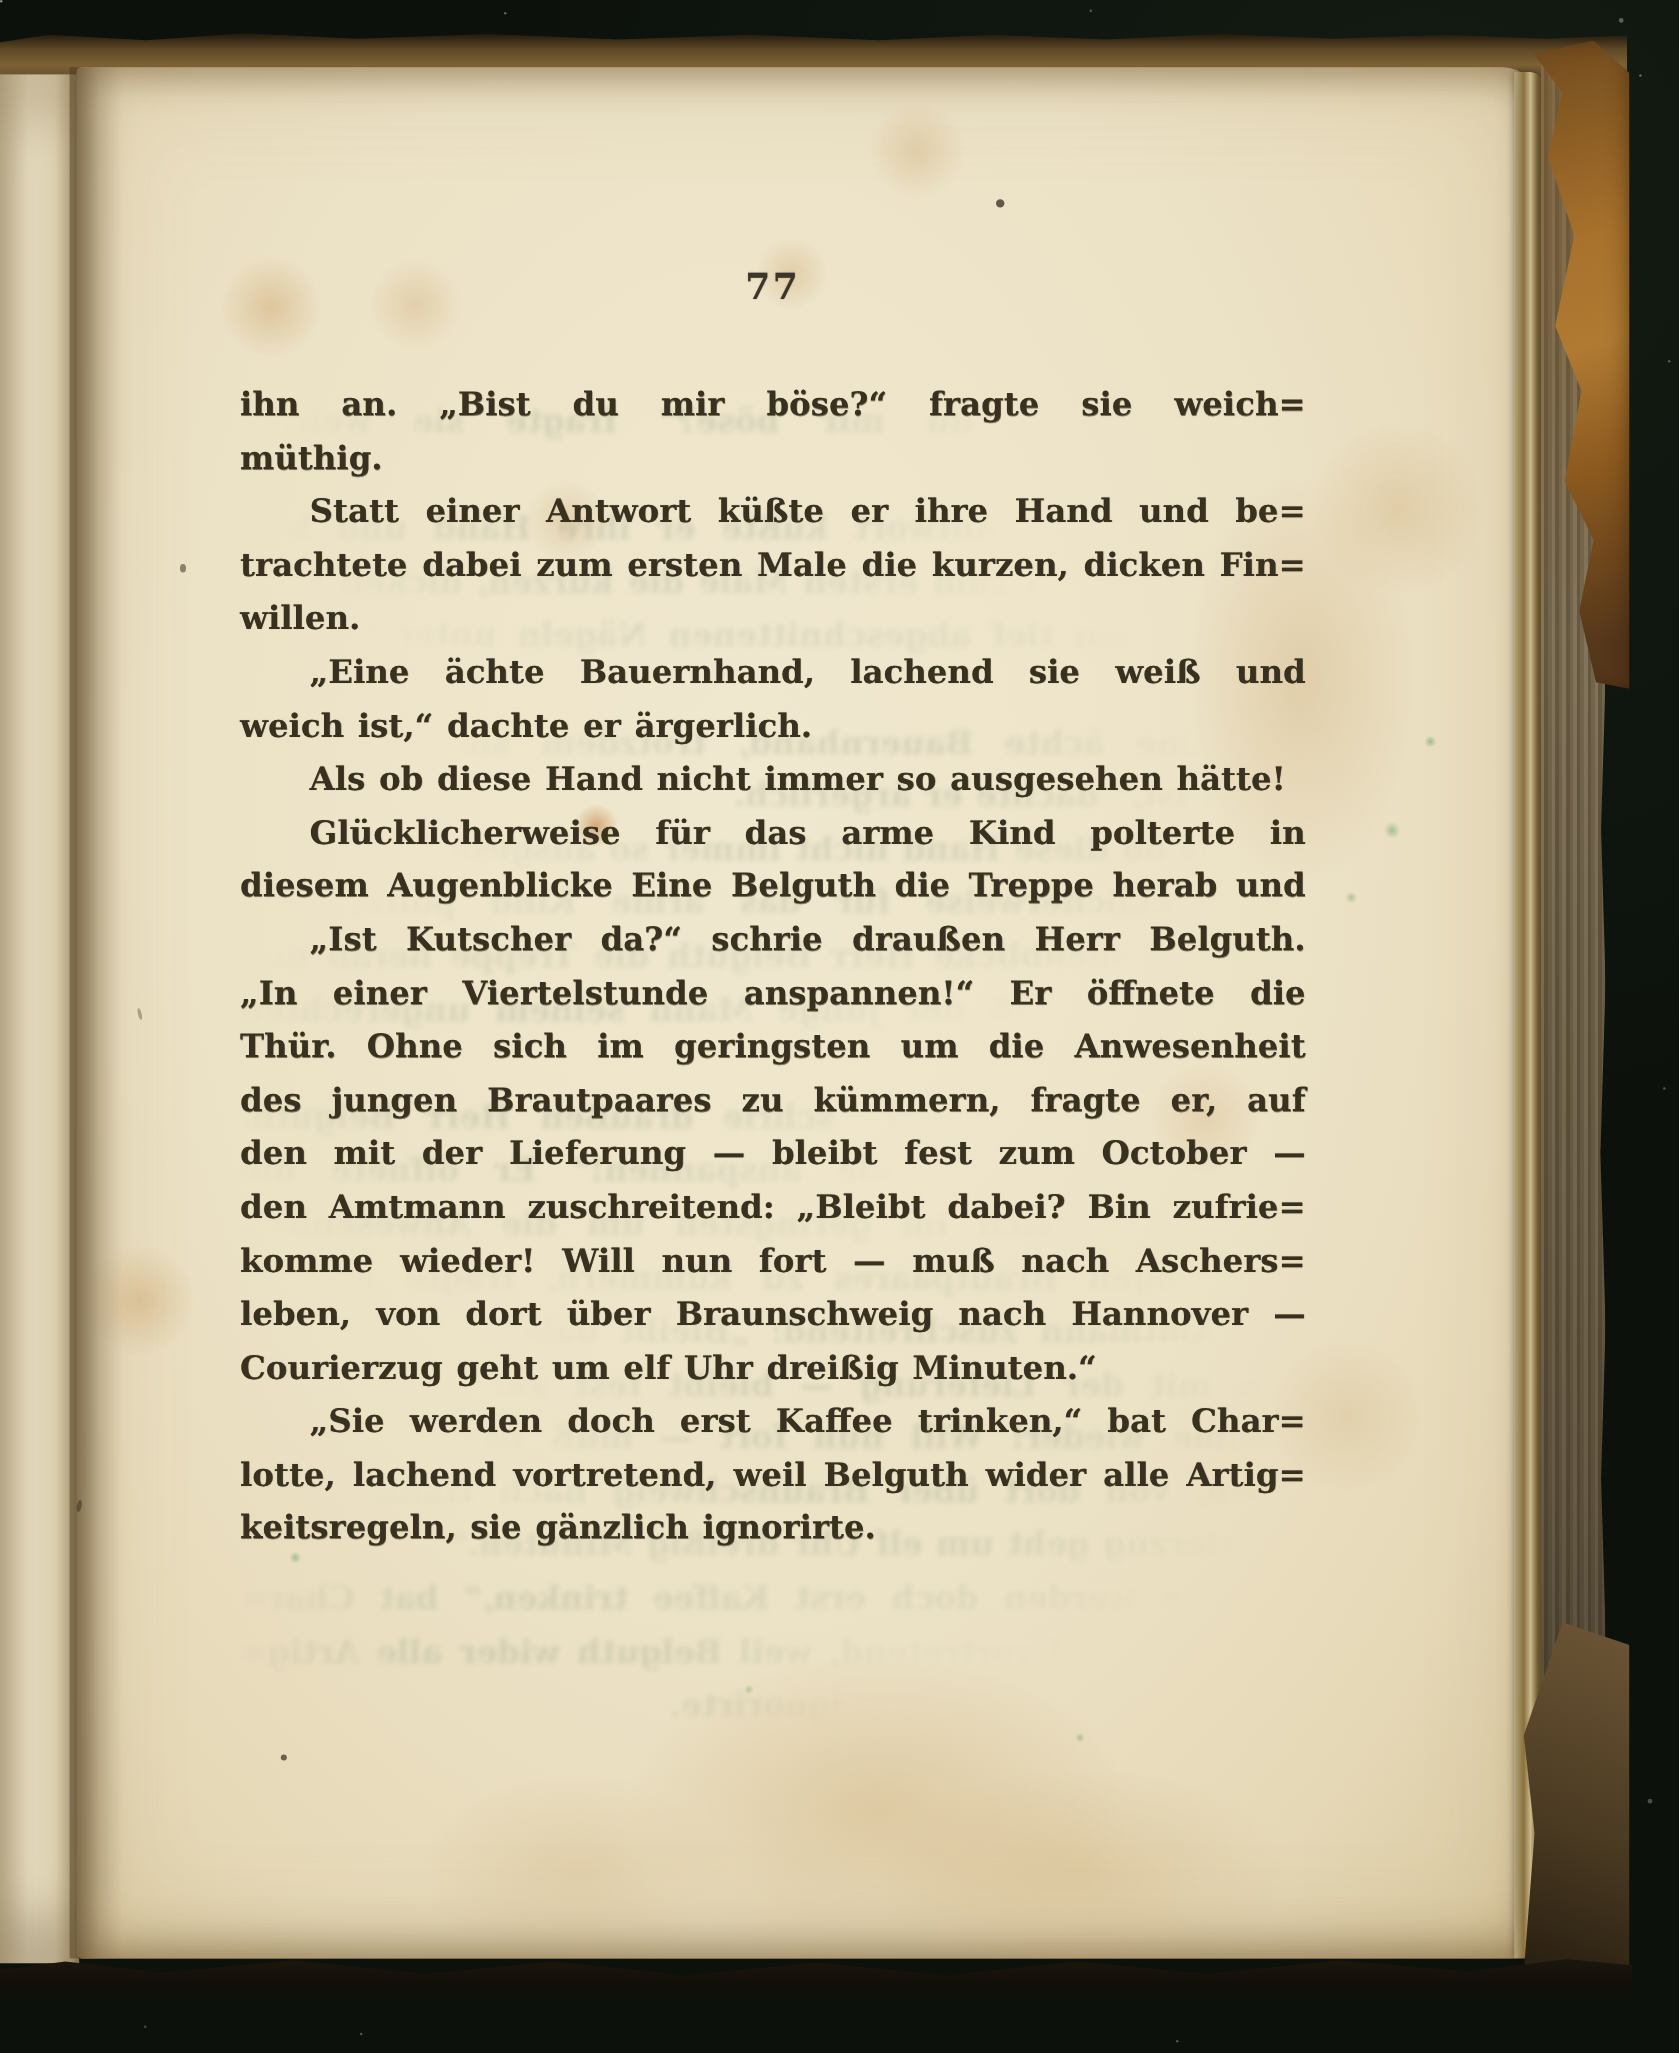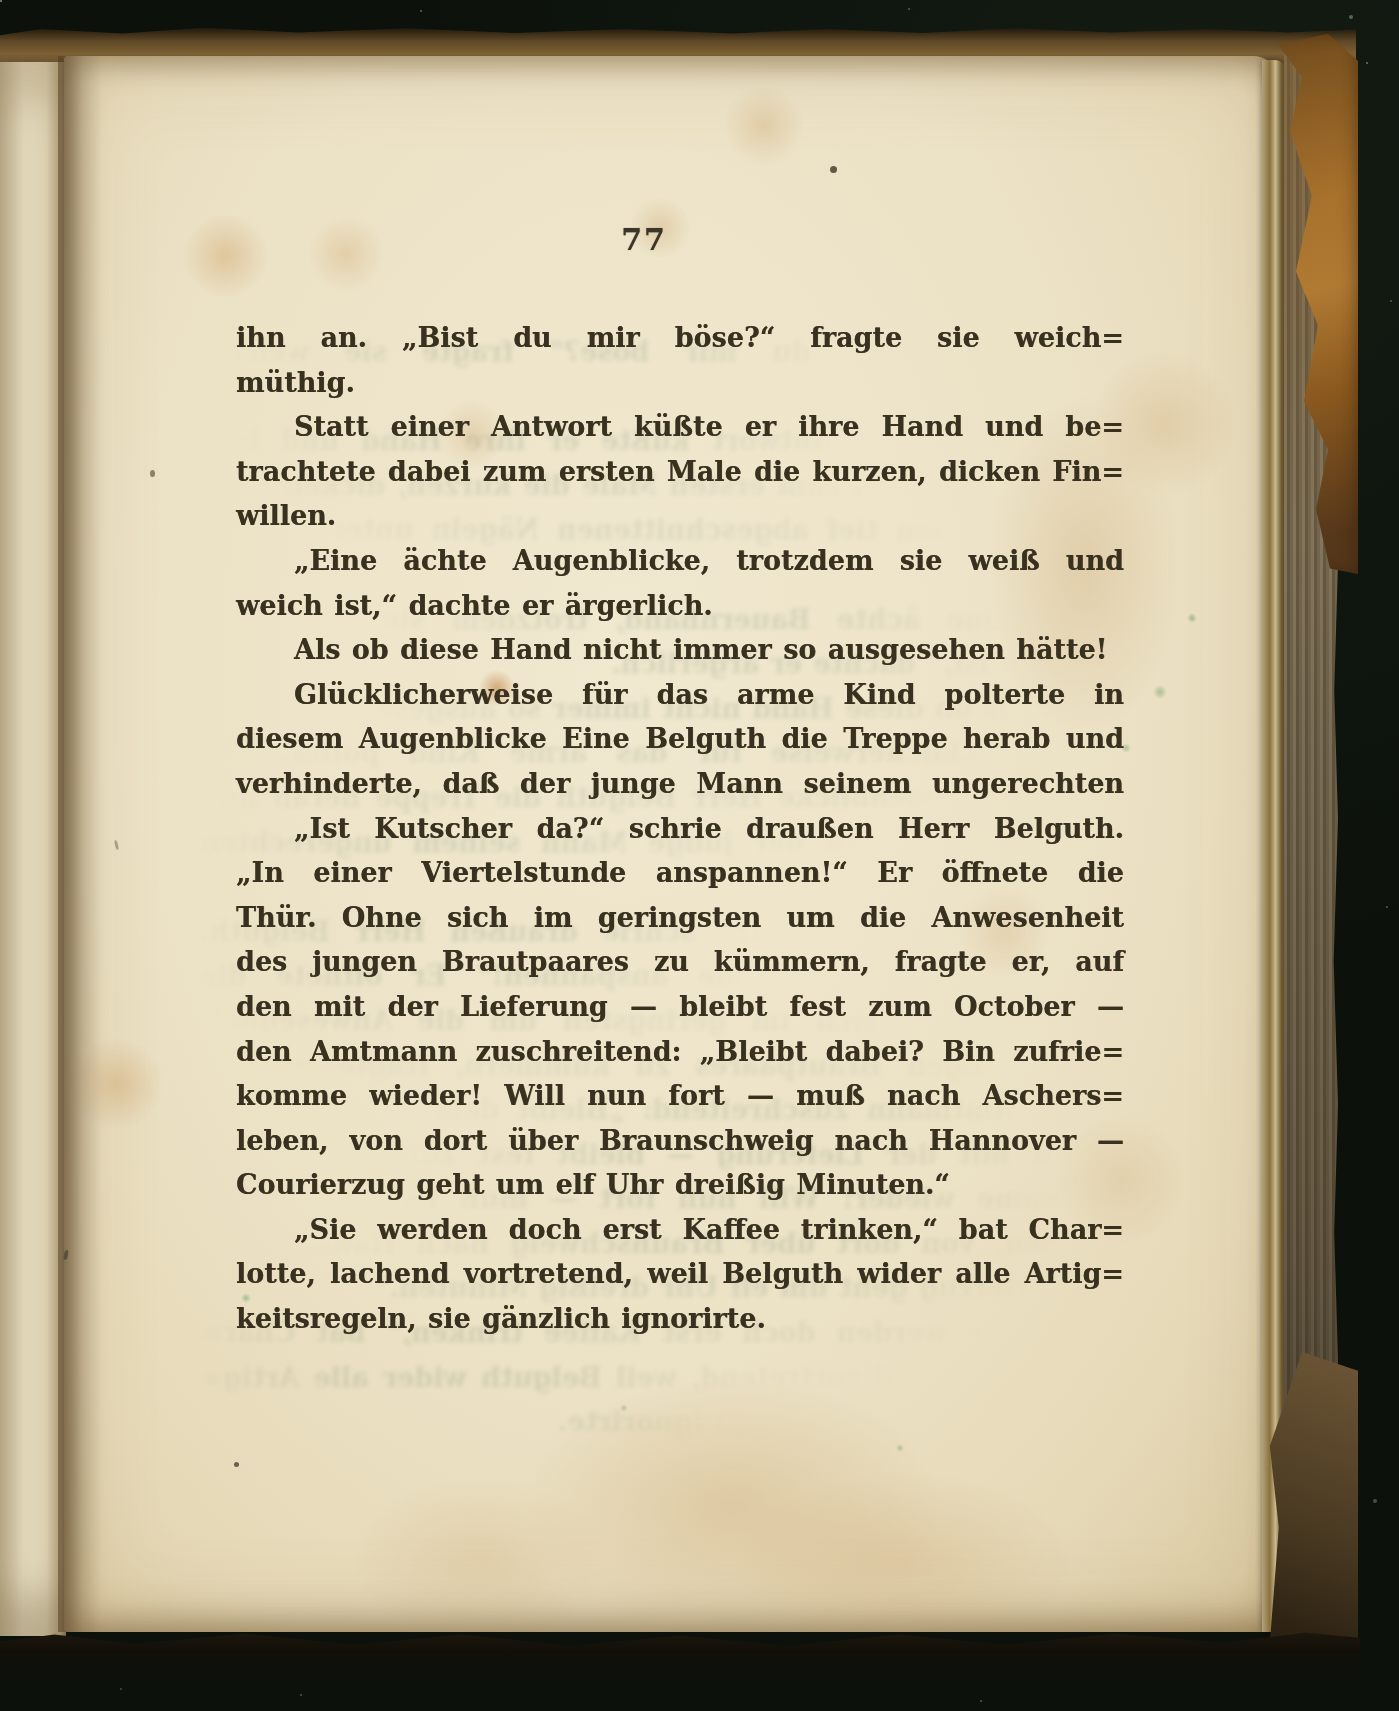--- a/index.html
+++ b/index.html
@@ -112,21 +112,20 @@
   .folio{
     left:200px;top:222px;width:888px;text-align:center;
     font-size:30px;font-weight:bold;color:#3c362a;letter-spacing:2px;
     text-shadow:0 0 1px rgba(60,50,35,.6);
   }
   .text-block{
     left:200px;top:316px;width:888px;
     font-size:27px;font-weight:bold;color:#38311f;
     text-shadow:0.3px 0.3px 0.6px rgba(55,45,28,.65);
     word-spacing:2px;
-    margin-left:36px;
   }
   .line{height:44.6px;line-height:44.6px;text-align:justify;text-align-last:justify;}
   .line.para-end{text-align-last:left;}
   .line.indent{text-indent:58px;}
   .ghost{
     left:200px;top:330px;width:888px;
     transform:scaleX(-1);filter:blur(2px);opacity:.17;color:#5d7a5e;
     font-size:27px;font-weight:bold;word-spacing:2px;
     -webkit-mask-image:radial-gradient(ellipse 420px 260px at 62% 6%, #000 30%, transparent 75%),
       radial-gradient(ellipse 460px 300px at 45% 30%, #000 25%, transparent 72%),
@@ -183,26 +182,25 @@
     <div class="line para-end">keitsregeln, sie gänzlich ignorirte.</div>
   </div>
 
 <div class="abs folio">77</div>
 <div class="abs text-block" id="text-block">
     <div class="line">ihn an. „Bist du mir böse?“ fragte sie weich=</div>
     <div class="line para-end">müthig.</div>
     <div class="line indent">Statt einer Antwort küßte er ihre Hand und be=</div>
     <div class="line">trachtete dabei zum ersten Male die kurzen, dicken Fin=</div>
     <div class="line para-end">willen.</div>
-    <div class="line indent">„Eine ächte Augenblicke, trotzdem sie weiß und</div>
+    <div class="line indent">„Eine ächte Bauernhand, lachend sie weiß und</div>
     <div class="line para-end">weich ist,“ dachte er ärgerlich.</div>
     <div class="line indent para-end">Als ob diese Hand nicht immer so ausgesehen hätte!</div>
     <div class="line indent">Glücklicherweise für das arme Kind polterte in</div>
     <div class="line">diesem Augenblicke Eine Belguth die Treppe herab und</div>
-    <div class="line">verhinderte, daß der junge Mann seinem ungerechten</div>
     <div class="line indent">„Ist Kutscher da?“ schrie draußen Herr Belguth.</div>
     <div class="line">„In einer Viertelstunde anspannen!“ Er öffnete die</div>
     <div class="line">Thür. Ohne sich im geringsten um die Anwesenheit</div>
     <div class="line">des jungen Brautpaares zu kümmern, fragte er, auf</div>
     <div class="line">den mit der Lieferung — bleibt fest zum October —</div>
     <div class="line">den Amtmann zuschreitend: „Bleibt dabei? Bin zufrie=</div>
     <div class="line">komme wieder! Will nun fort — muß nach Aschers=</div>
     <div class="line">leben, von dort über Braunschweig nach Hannover —</div>
     <div class="line para-end">Courierzug geht um elf Uhr dreißig Minuten.“</div>
     <div class="line indent">„Sie werden doch erst Kaffee trinken,“ bat Char=</div>

